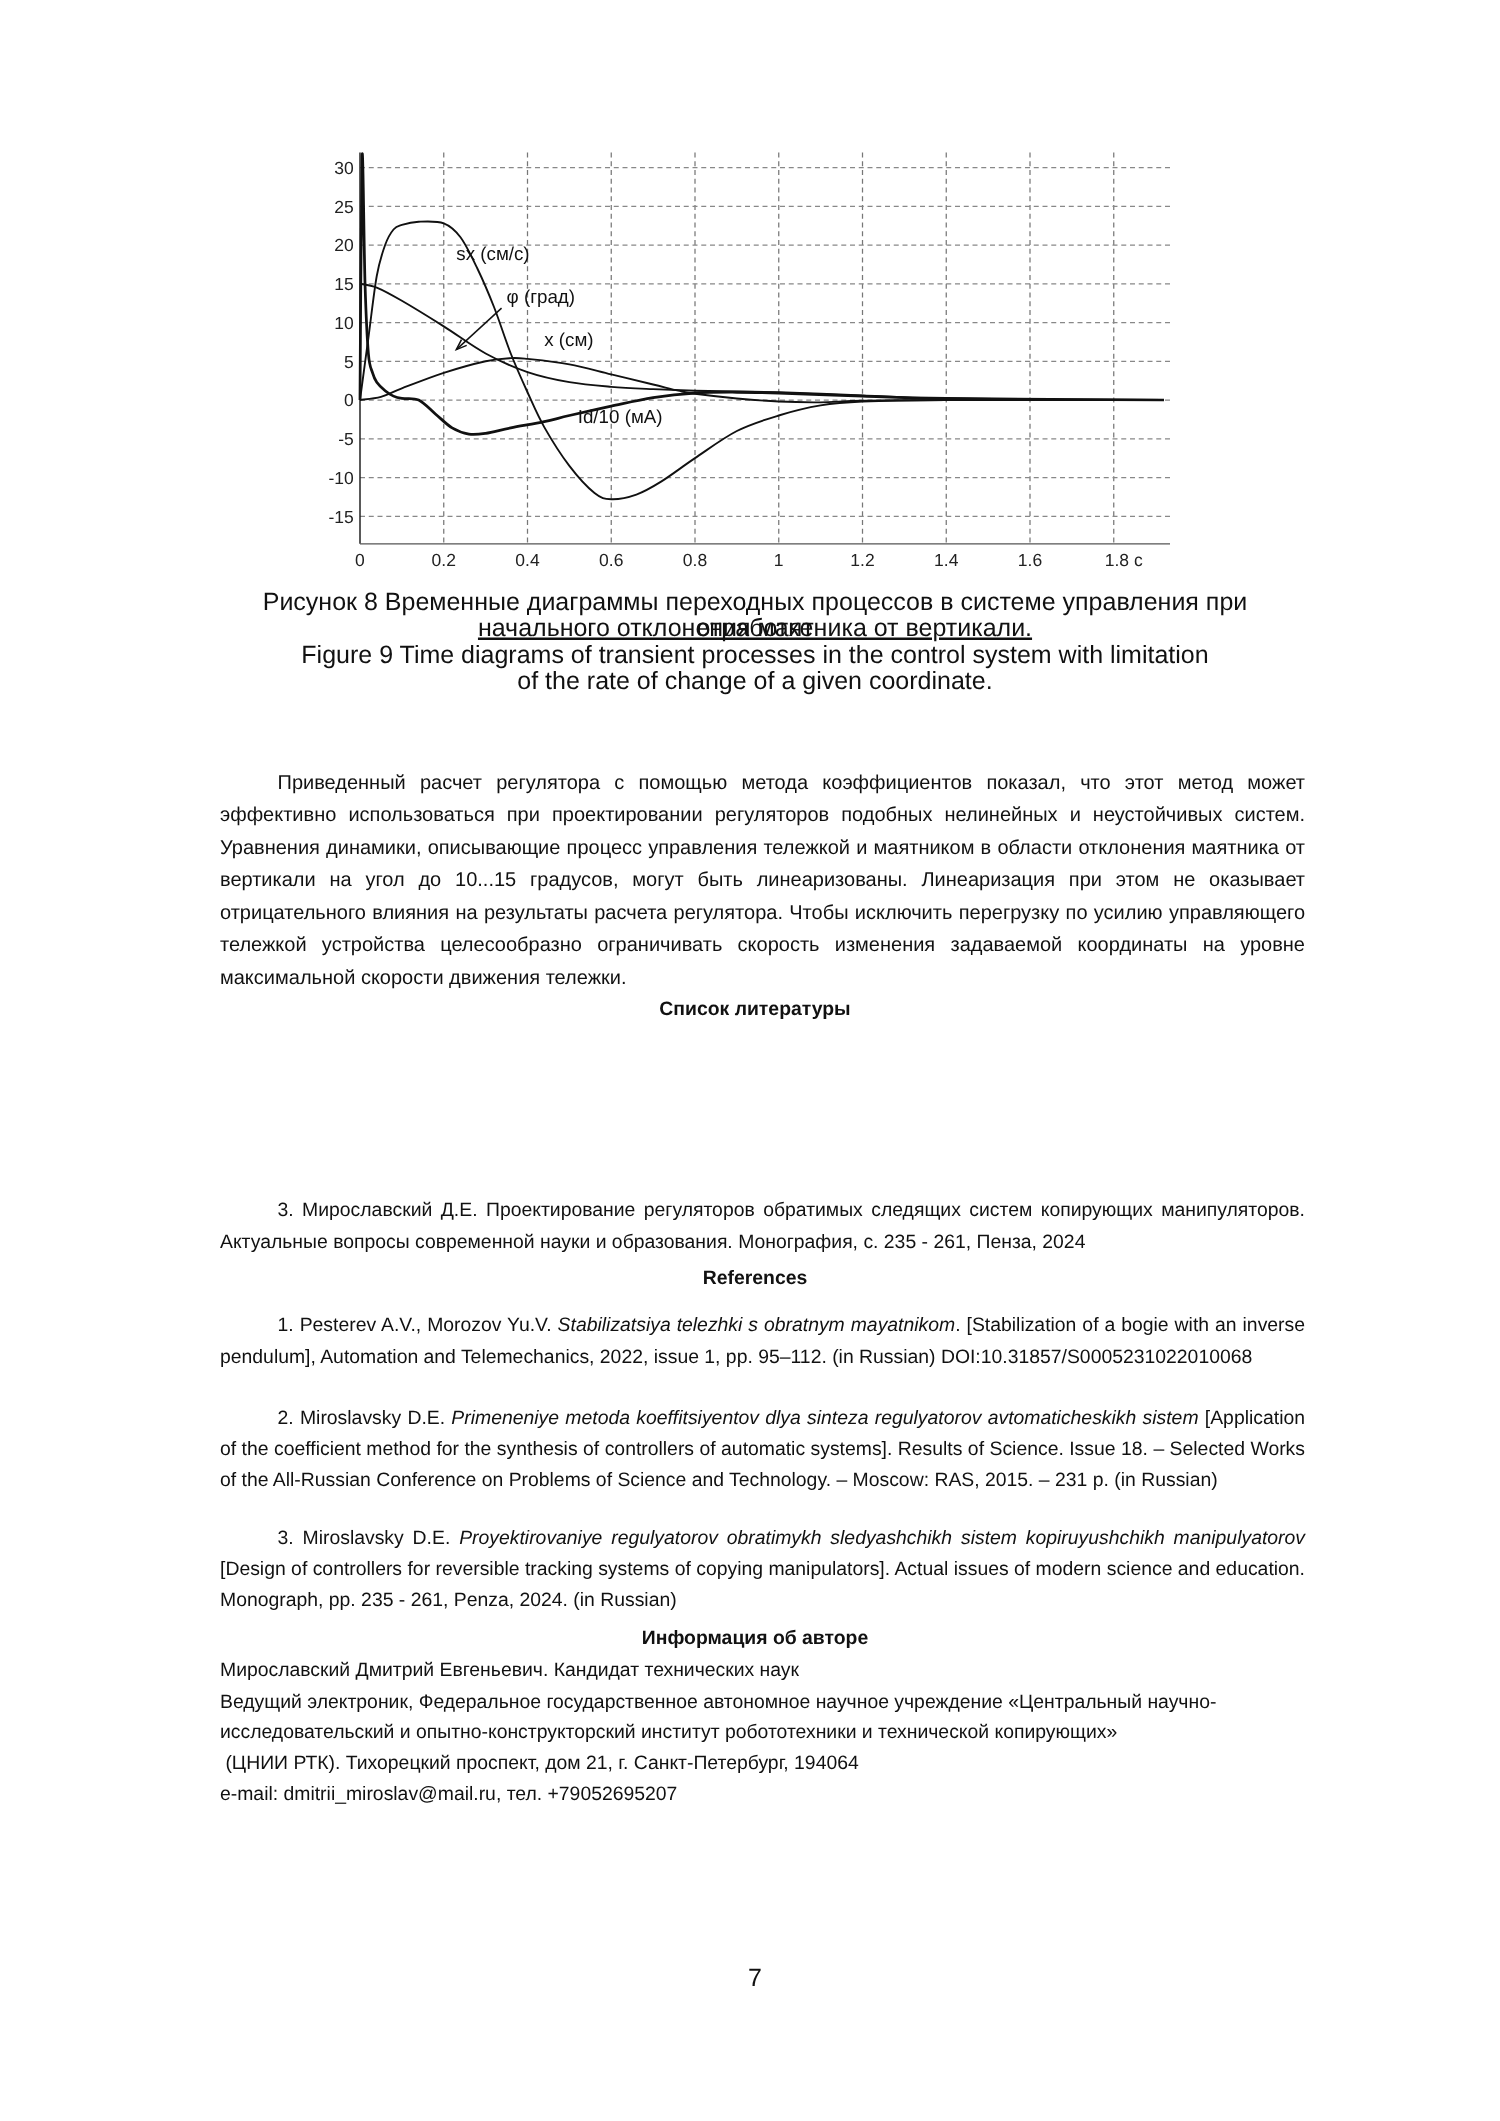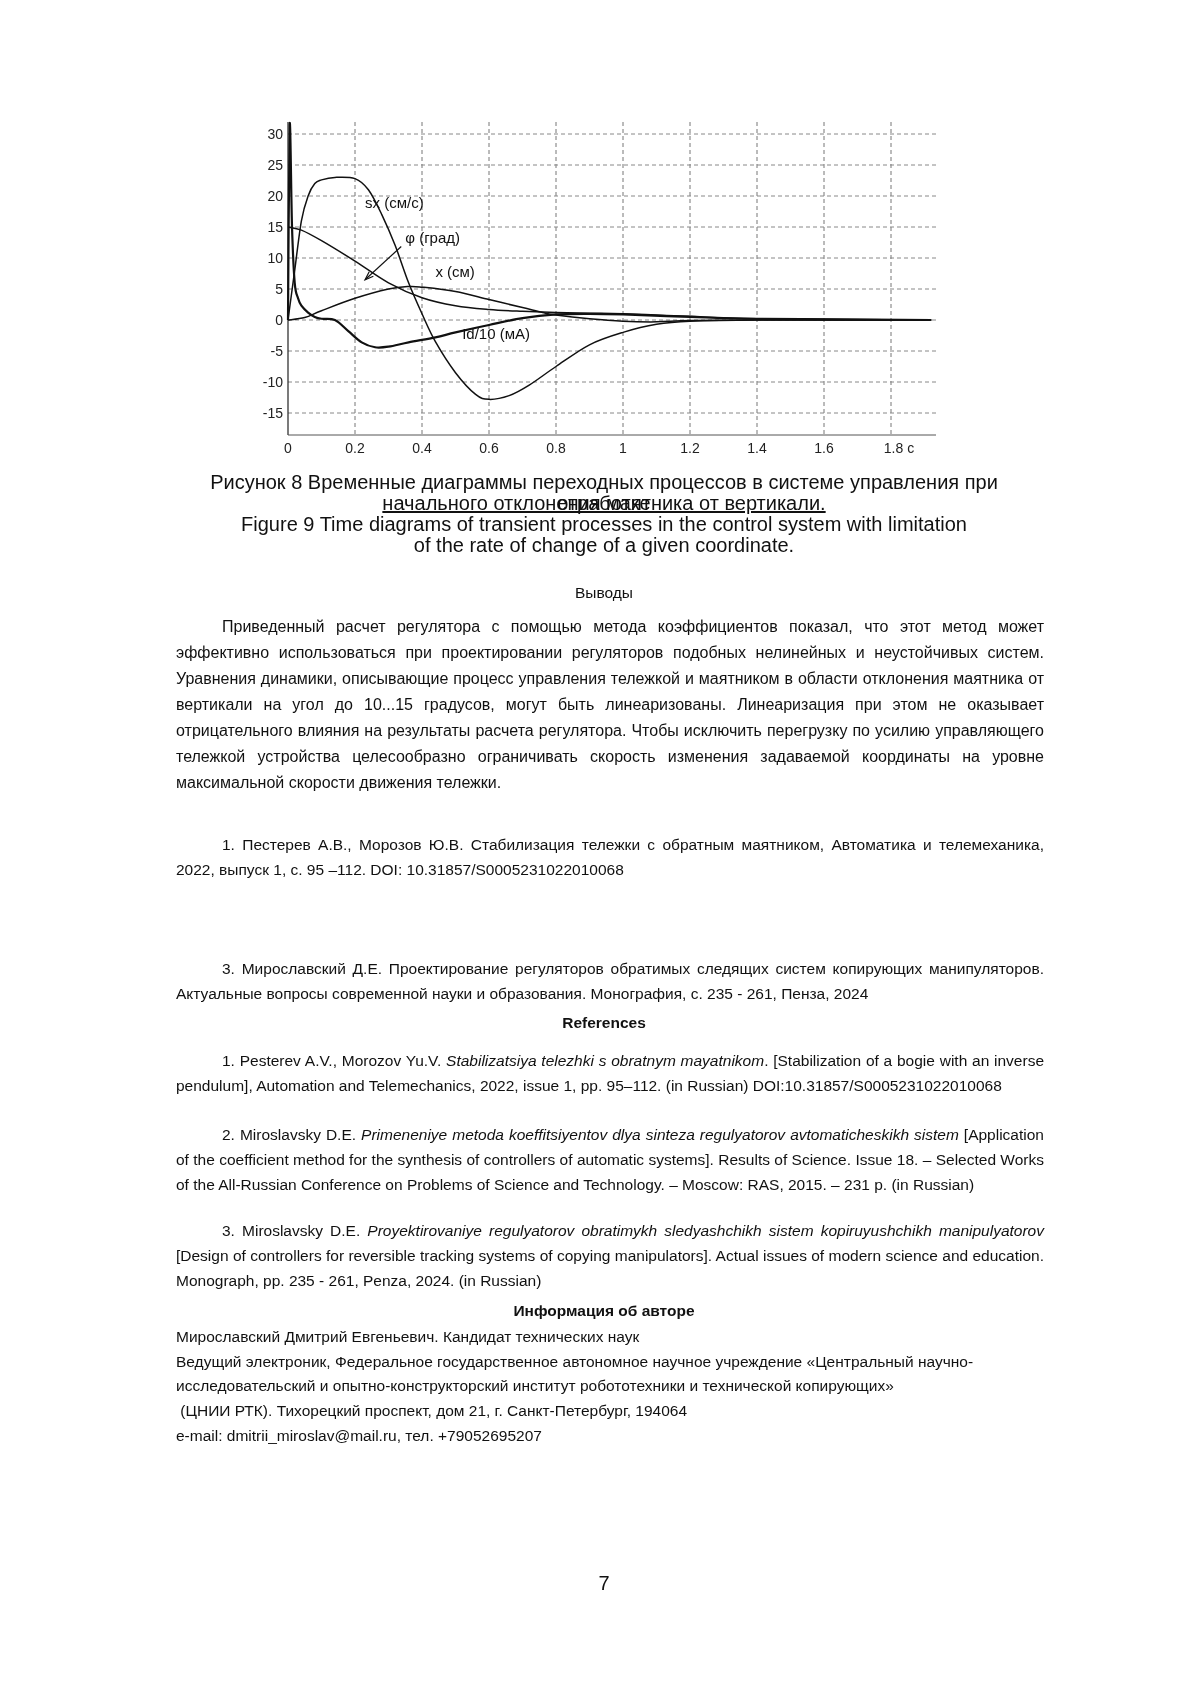--- a/index.html
+++ b/index.html
@@ -76,24 +76,23 @@
       <polyline points="365.19482385643613,271.71123068307026 361.05,279.7 369.36664263749344,276.26002104072916" fill="none" stroke="#111" stroke-width="1.2"></polyline>
       <text x="431.4" y="276.6" font-size="15" font-family="Liberation Sans, sans-serif" fill="#111">x (см)</text>
       <text x="458.20000000000005" y="338.6" font-size="15" font-family="Liberation Sans, sans-serif" fill="#111">Id/10 (мА)</text>
     </svg>
 
   <div class="caption" style="top:472px;">Рисунок 8 Временные диаграммы переходных процессов в системе управления при отработке</div>
   <div class="caption" style="top:493px;text-decoration:underline;">начального отклонения маятника от вертикали.</div>
   <div class="caption" style="top:514px;">Figure 9 Time diagrams of transient processes in the control system with limitation</div>
   <div class="caption" style="top:535px;">of the rate of change of a given coordinate.</div>
 
-  <div class="section-title" style="top:584px;">Выводы</div>
   <div class="para indent" style="top:614px;">Приведенный расчет регулятора с помощью метода коэффициентов показал, что этот метод может эффективно использоваться при проектировании регуляторов подобных нелинейных и неустойчивых систем. Уравнения динамики, описывающие процесс управления тележкой и маятником в области отклонения маятника от вертикали на угол до 10...15 градусов, могут быть линеаризованы.  Линеаризация при этом не оказывает отрицательного влияния на результаты расчета регулятора. Чтобы исключить перегрузку по усилию управляющего тележкой устройства целесообразно ограничивать скорость изменения задаваемой координаты на уровне максимальной скорости движения тележки.</div>
 
-  <div class="ref indent" style="top:832px;">1.  Пестерев А.В., Морозов Ю.В. Стабилизация тележки с обратным маятником, Автоматика и телемеханика, 2022, выпуск 1, с. 95 –112. DOI: 10.31857/S0005231022010068</div>
+  <div class="section-title bold" style="top:799px;">Список литературы</div>
   <div class="ref indent" style="top:956px;">3.  Мирославский Д.Е. Проектирование регуляторов обратимых следящих систем копирующих манипуляторов. Актуальные вопросы современной науки и образования. Монография, с. 235 - 261, Пенза, 2024</div>
 
   <div class="section-title bold" style="top:1014px;">References</div>
   <div class="ref indent" style="top:1048px;"><span>1.  Pesterev A.V., Morozov Yu.V. </span><i>Stabilizatsiya telezhki s obratnym mayatnikom</i><span>. [Stabilization of a bogie with an inverse pendulum], Automation and Telemechanics, 2022, issue 1, pp. 95–112. (in Russian) DOI:10.31857/S0005231022010068</span></div>
   <div class="ref indent" style="top:1122px;"><span>2.  Miroslavsky D.E. </span><i>Primeneniye metoda koeffitsiyentov dlya sinteza regulyatorov avtomaticheskikh sistem</i><span> [Application of the coefficient method for the synthesis of controllers of automatic systems]. Results of Science. Issue 18. – Selected Works of the All-Russian Conference on Problems of Science and Technology. – Moscow: RAS, 2015. – 231 p. (in Russian)</span></div>
   <div class="ref indent" style="top:1218px;"><span>3.  Miroslavsky D.E. </span><i>Proyektirovaniye regulyatorov obratimykh sledyashchikh sistem kopiruyushchikh manipulyatorov</i><span> [Design of controllers for reversible tracking systems of copying manipulators]. Actual issues of modern science and education. Monograph, pp. 235 - 261, Penza, 2024.  (in Russian)</span></div>
 
   <div class="section-title bold" style="top:1302px;">Информация об авторе</div>
   <div class="line" style="top:1328px;">Мирославский Дмитрий Евгеньевич. Кандидат технических наук</div>
   <div class="line" style="top:1353px;">Ведущий электроник, Федеральное государственное автономное научное учреждение «Центральный научно-</div>

